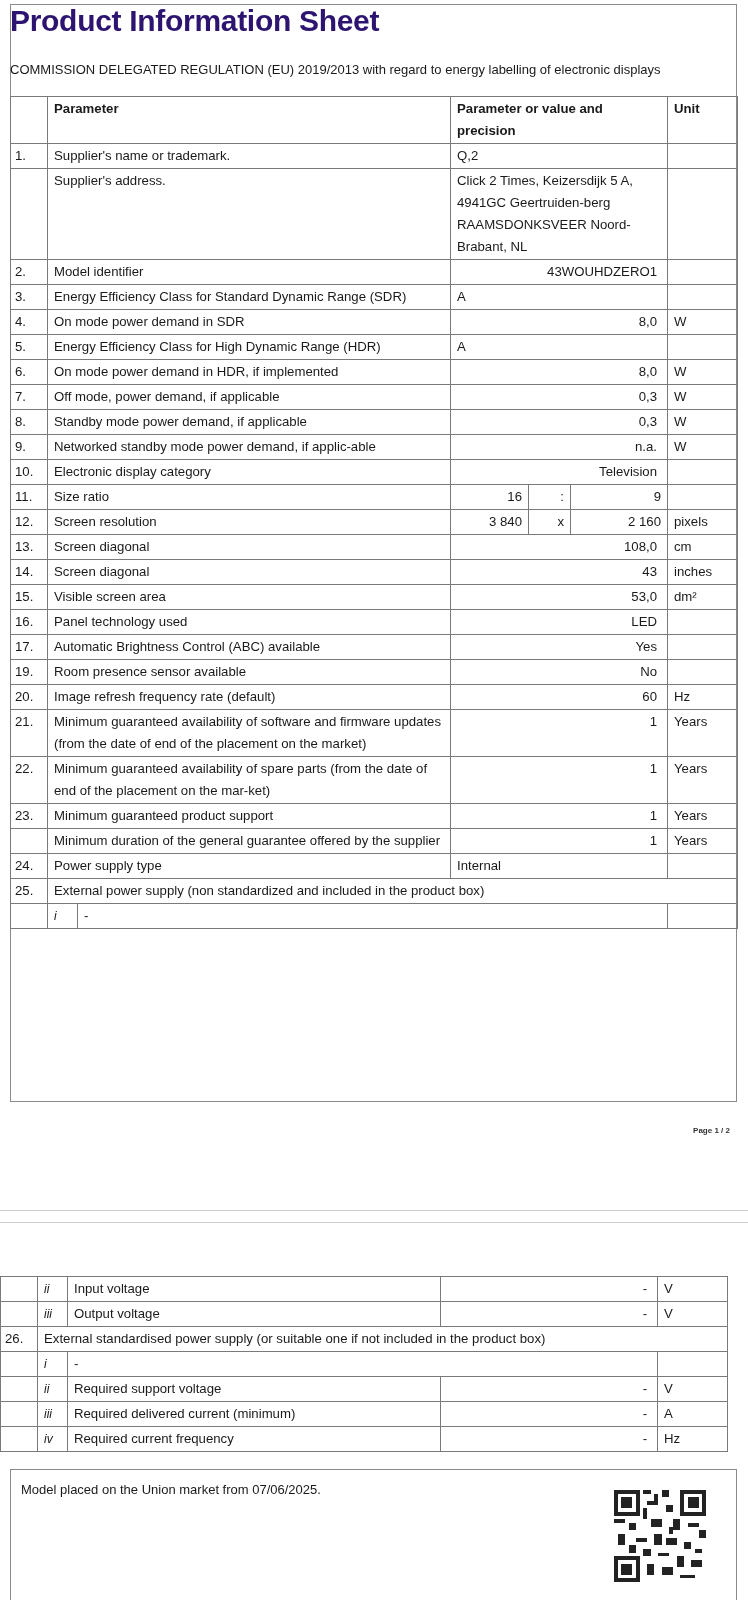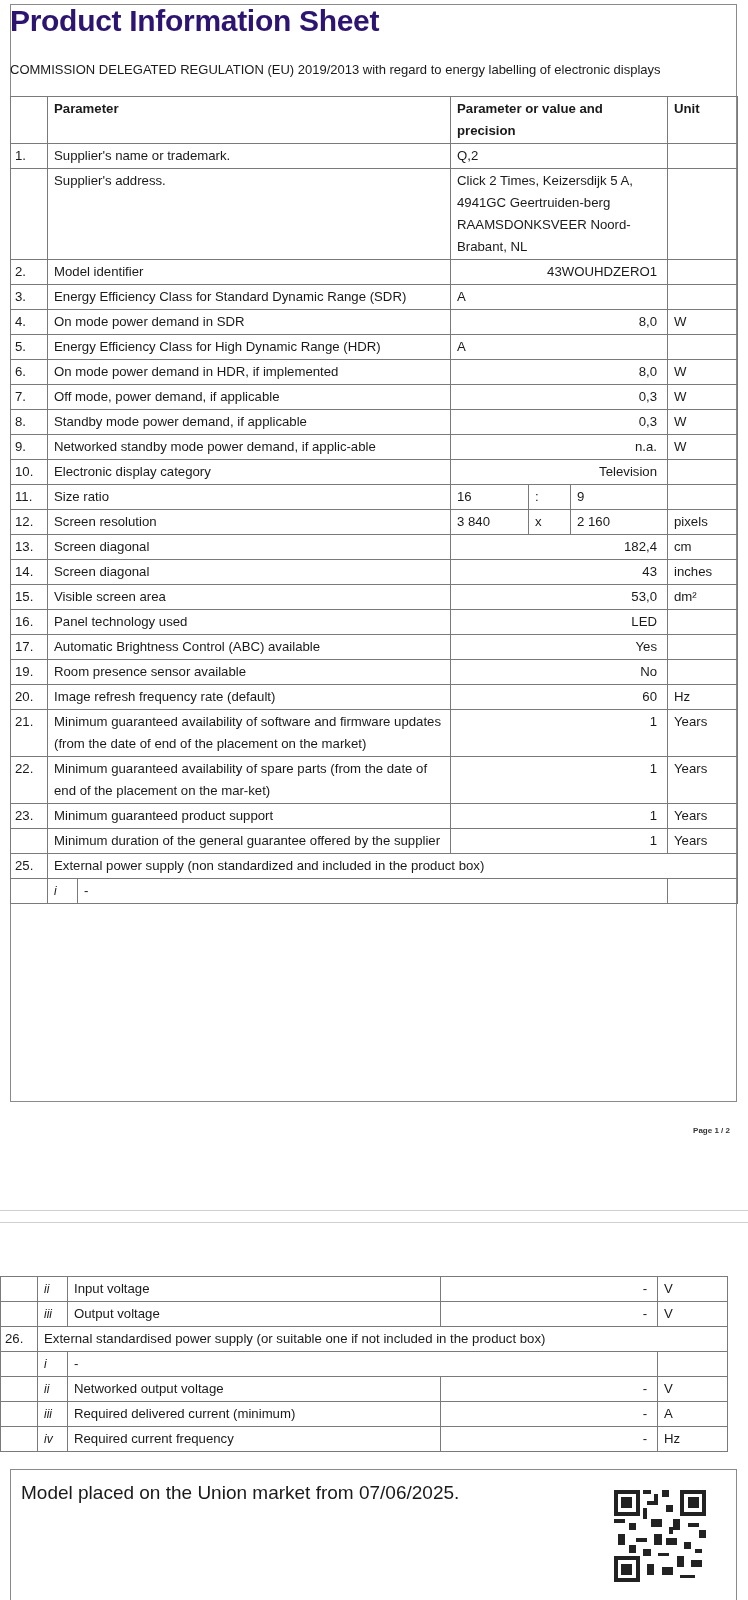--- a/index.html
+++ b/index.html
@@ -7,30 +7,30 @@
          font-family:"Liberation Sans", "DejaVu Sans", sans-serif; color:#1a1a1a; }
   .page1 { position:absolute; left:10px; top:4px; width:727px; height:1098px;
            border:1px solid #8a8a8a; box-sizing:border-box; }
   .title { position:absolute; left:10px; top:4px; font-size:30px; font-weight:bold;
            color:#2d1470; letter-spacing:-0.3px;text-align:center; }
   .subtitle { position:absolute; left:10px; top:60px; width:700px; font-size:13px; line-height:20px; }
   table { border-collapse:collapse; position:absolute; table-layout:fixed; font-size:13.2px; }
   td { border:1px solid #7a7a7a; padding:1px 6px; vertical-align:top; line-height:22px; }
   td.num { padding-left:4px; padding-right:2px; text-align:left; }
   td.val-r { text-align:right; padding-right:10px; }
-  td.c { text-align:left; }
+  td.c { text-align:right; }
   td.roman { font-style:italic; font-size:12px; }
   .t1 { left:10px; top:96px; width:727px; }
   .page-num { position:absolute; right:18px; top:1126px; font-size:8px; font-weight:bold; color:#333; }
   .sep1 { position:absolute; left:0; right:0; top:1210px; height:1px; background:#cfcfcf; }
   .sep2 { position:absolute; left:0; right:0; top:1222px; height:1px; background:#cfcfcf; }
   .t2 { left:0; top:1276px; width:727px; }
   .footer-box { position:absolute; left:10px; top:1469px; width:727px; height:140px;
                 border:1px solid #8a8a8a; box-sizing:border-box; }
-  .footer-text { position:absolute; left:10px; top:12px; font-size:19px; }
+  .footer-text { position:absolute; left:10px; top:12px; font-size:13px; }
   .qr { position:absolute; right:30px; top:20px; width:92px; height:92px; }
 </style>
 </head>
 <body>
 
 <div class="page1"></div>
 <div class="title">Product Information Sheet</div>
 <div class="subtitle">COMMISSION DELEGATED REGULATION (EU) 2019/2013 with regard to energy labelling of electronic displays</div>
 
 <table class="t1">
@@ -128,21 +128,21 @@
         <td class="num">12.</td>
         <td colspan="2">Screen resolution</td>
         <td class="c">3 840</td>
         <td class="c">x</td>
         <td class="c">2 160</td>
         <td>pixels</td>
       </tr>
       <tr>
         <td class="num">13.</td>
         <td colspan="2">Screen diagonal</td>
-        <td class="val-r" colspan="3">182,4</td>
+        <td class="val-r" colspan="3">108,0</td>
         <td>cm</td>
       </tr>
       <tr>
         <td class="num">14.</td>
         <td colspan="2">Screen diagonal</td>
         <td class="val-r" colspan="3">43</td>
         <td>inches</td>
       </tr>
       <tr>
         <td class="num">15.</td>
@@ -190,20 +190,26 @@
         <td class="num">23.</td>
         <td colspan="2">Minimum guaranteed product support</td>
         <td class="val-r" colspan="3">1</td>
         <td>Years</td>
       </tr>
       <tr>
         <td class="num"></td>
         <td colspan="2">Minimum duration of the general guarantee offered by the supplier</td>
         <td class="val-r" colspan="3">1</td>
         <td>Years</td>
+      </tr>
+      <tr>
+        <td class="num">24.</td>
+        <td colspan="2">Power supply type</td>
+        <td colspan="3">Internal</td>
+        <td></td>
       </tr>
       <tr>
         <td class="num">25.</td>
         <td colspan="6">External power supply (non standardized and included in the product box)</td>
       </tr>
       <tr>
         <td class="num"></td>
         <td class="roman">i</td>
         <td colspan="4">-</td>
         <td></td>
@@ -246,21 +252,21 @@
       </tr>
       <tr>
         <td class="num"></td>
         <td class="roman">i</td>
         <td colspan="4">-</td>
         <td></td>
       </tr>
       <tr>
         <td class="num"></td>
         <td class="roman">ii</td>
-        <td>Networked output voltage</td>
+        <td>Required support voltage</td>
         <td class="val-r" colspan="3">-</td>
         <td>V</td>
       </tr>
       <tr>
         <td class="num"></td>
         <td class="roman">iii</td>
         <td>Required delivered current (minimum)</td>
         <td class="val-r" colspan="3">-</td>
         <td>A</td>
       </tr>

